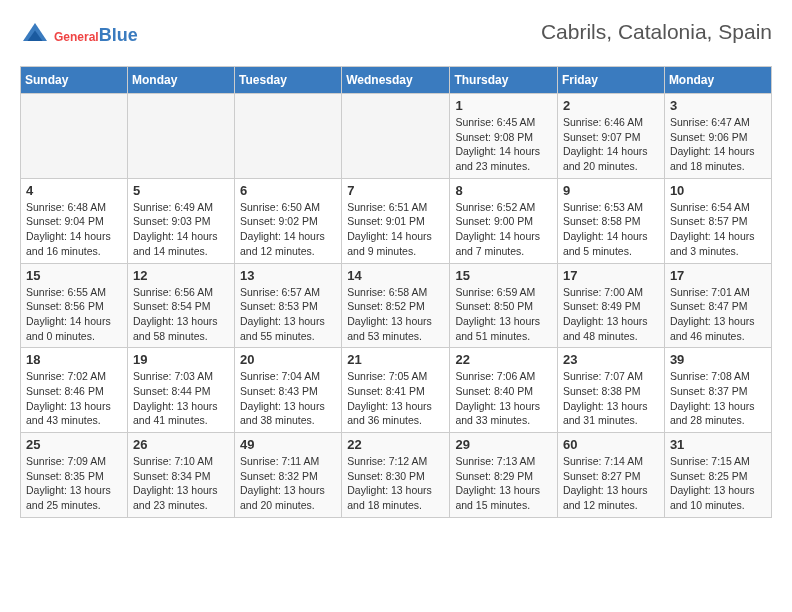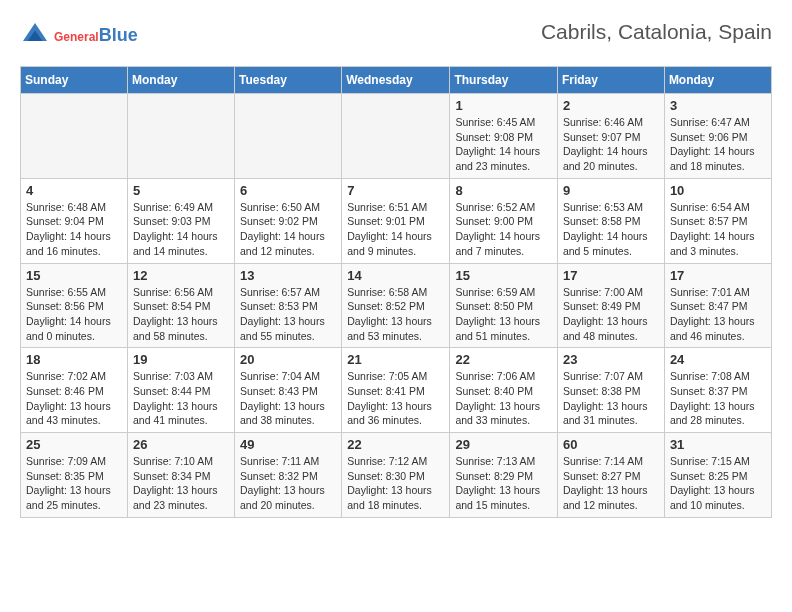--- a/index.html
+++ b/index.html
@@ -217,21 +217,21 @@
         </td>
         <td>
           <span class="day-number">22</span>
           <div class="day-info">Sunrise: 7:06 AM<br>Sunset: 8:40 PM<br>Daylight: 13 hours<br>and 33 minutes.</div>
         </td>
         <td>
           <span class="day-number">23</span>
           <div class="day-info">Sunrise: 7:07 AM<br>Sunset: 8:38 PM<br>Daylight: 13 hours<br>and 31 minutes.</div>
         </td>
         <td>
-          <span class="day-number">24</span>
+          <span class="day-number">39</span>
           <div class="day-info">Sunrise: 7:08 AM<br>Sunset: 8:37 PM<br>Daylight: 13 hours<br>and 28 minutes.</div>
         </td>
       </tr>
       <tr>
         <td>
           <span class="day-number">25</span>
           <div class="day-info">Sunrise: 7:09 AM<br>Sunset: 8:35 PM<br>Daylight: 13 hours<br>and 25 minutes.</div>
         </td>
         <td>
           <span class="day-number">26</span>

